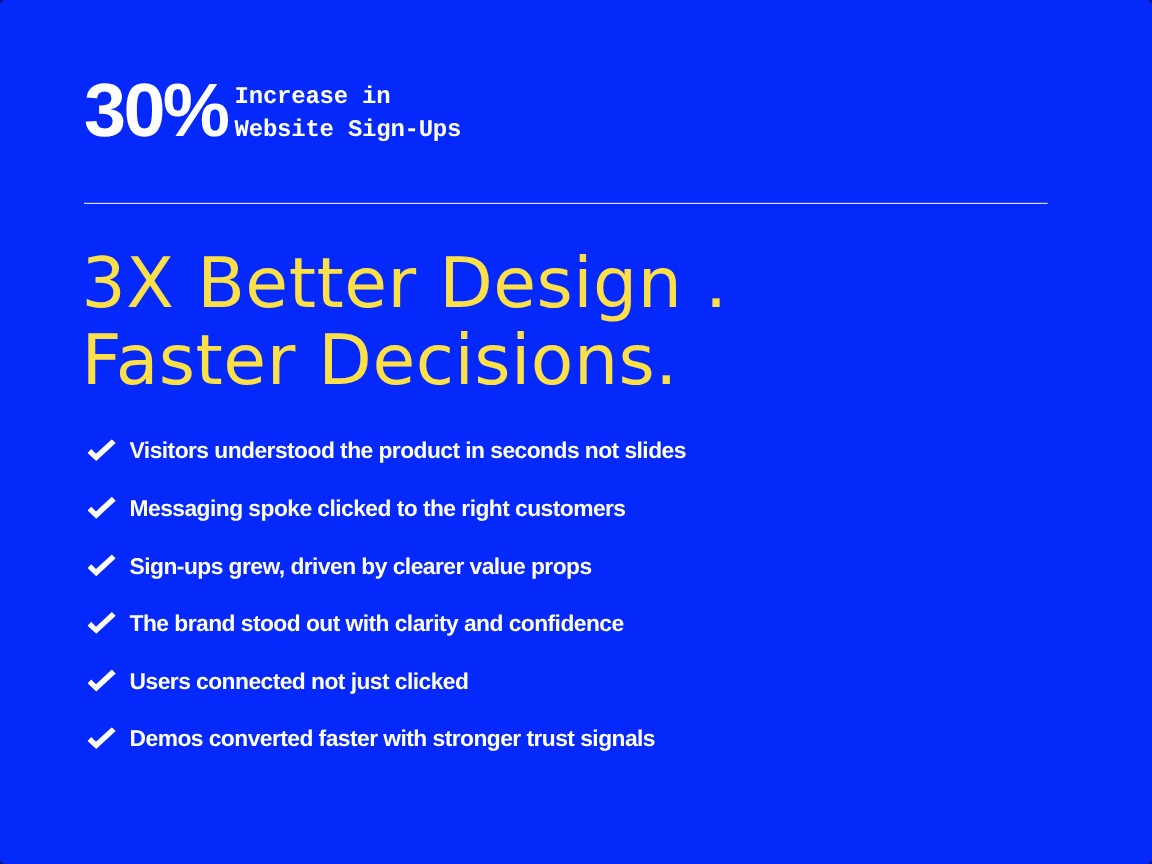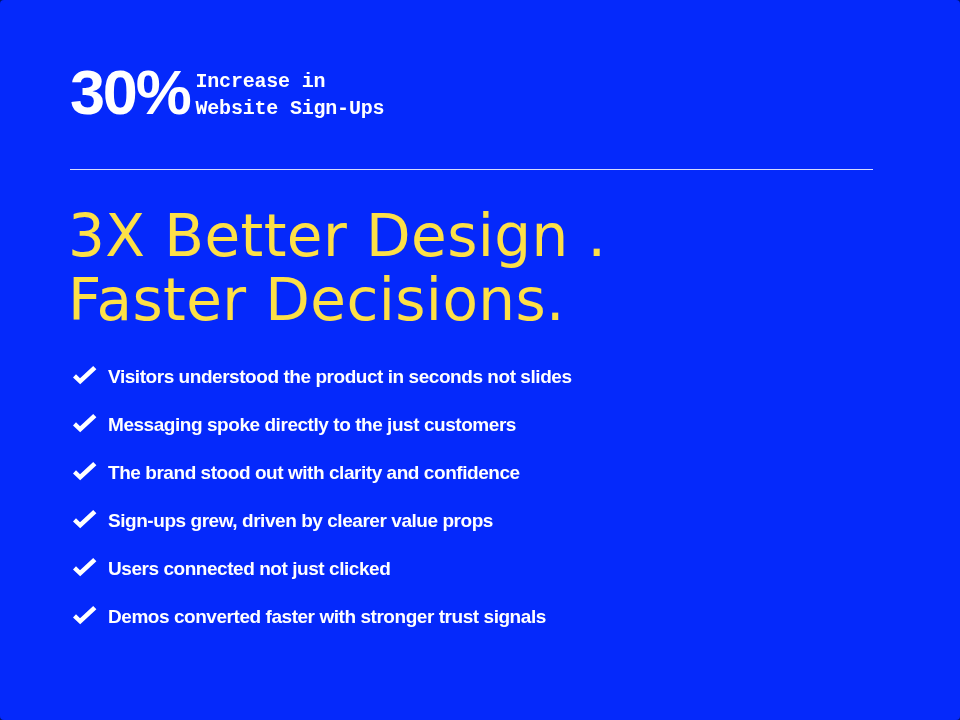--- a/index.html
+++ b/index.html
@@ -152,47 +152,47 @@
       </span>
       <span class="bullet-text">Visitors understood the product in seconds not slides</span>
     </div>
 
     <div class="bullet">
       <span class="bullet-check">
         <svg width="30" height="22" viewBox="0 0 30 22" aria-hidden="true">
           <path d="M3 11.4 L10.2 18.2 L26.4 3.2 L23.2 0 L10.0 12.2 L6.0 8.2 Z" fill="#ffffff"></path>
         </svg>
       </span>
-      <span class="bullet-text">Messaging spoke directly to the just customers</span>
+      <span class="bullet-text">Messaging spoke clicked to the right customers</span>
+    </div>
+
+    <div class="bullet">
+      <span class="bullet-check">
+        <svg width="30" height="22" viewBox="0 0 30 22" aria-hidden="true">
+          <path d="M3 11.4 L10.2 18.2 L26.4 3.2 L23.2 0 L10.0 12.2 L6.0 8.2 Z" fill="#ffffff"></path>
+        </svg>
+      </span>
+      <span class="bullet-text">Sign-ups grew, driven by clearer value props</span>
     </div>
 
     <div class="bullet">
       <span class="bullet-check">
         <svg width="30" height="22" viewBox="0 0 30 22" aria-hidden="true">
           <path d="M3 11.4 L10.2 18.2 L26.4 3.2 L23.2 0 L10.0 12.2 L6.0 8.2 Z" fill="#ffffff"></path>
         </svg>
       </span>
       <span class="bullet-text">The brand stood out with clarity and confidence</span>
     </div>
 
     <div class="bullet">
       <span class="bullet-check">
         <svg width="30" height="22" viewBox="0 0 30 22" aria-hidden="true">
           <path d="M3 11.4 L10.2 18.2 L26.4 3.2 L23.2 0 L10.0 12.2 L6.0 8.2 Z" fill="#ffffff"></path>
         </svg>
       </span>
-      <span class="bullet-text">Sign-ups grew, driven by clearer value props</span>
-    </div>
-
-    <div class="bullet">
-      <span class="bullet-check">
-        <svg width="30" height="22" viewBox="0 0 30 22" aria-hidden="true">
-          <path d="M3 11.4 L10.2 18.2 L26.4 3.2 L23.2 0 L10.0 12.2 L6.0 8.2 Z" fill="#ffffff"></path>
-        </svg>
-      </span>
       <span class="bullet-text">Users connected not just clicked</span>
     </div>
 
     <div class="bullet">
       <span class="bullet-check">
         <svg width="30" height="22" viewBox="0 0 30 22" aria-hidden="true">
           <path d="M3 11.4 L10.2 18.2 L26.4 3.2 L23.2 0 L10.0 12.2 L6.0 8.2 Z" fill="#ffffff"></path>
         </svg>
       </span>
       <span class="bullet-text">Demos converted faster with stronger trust signals</span>

